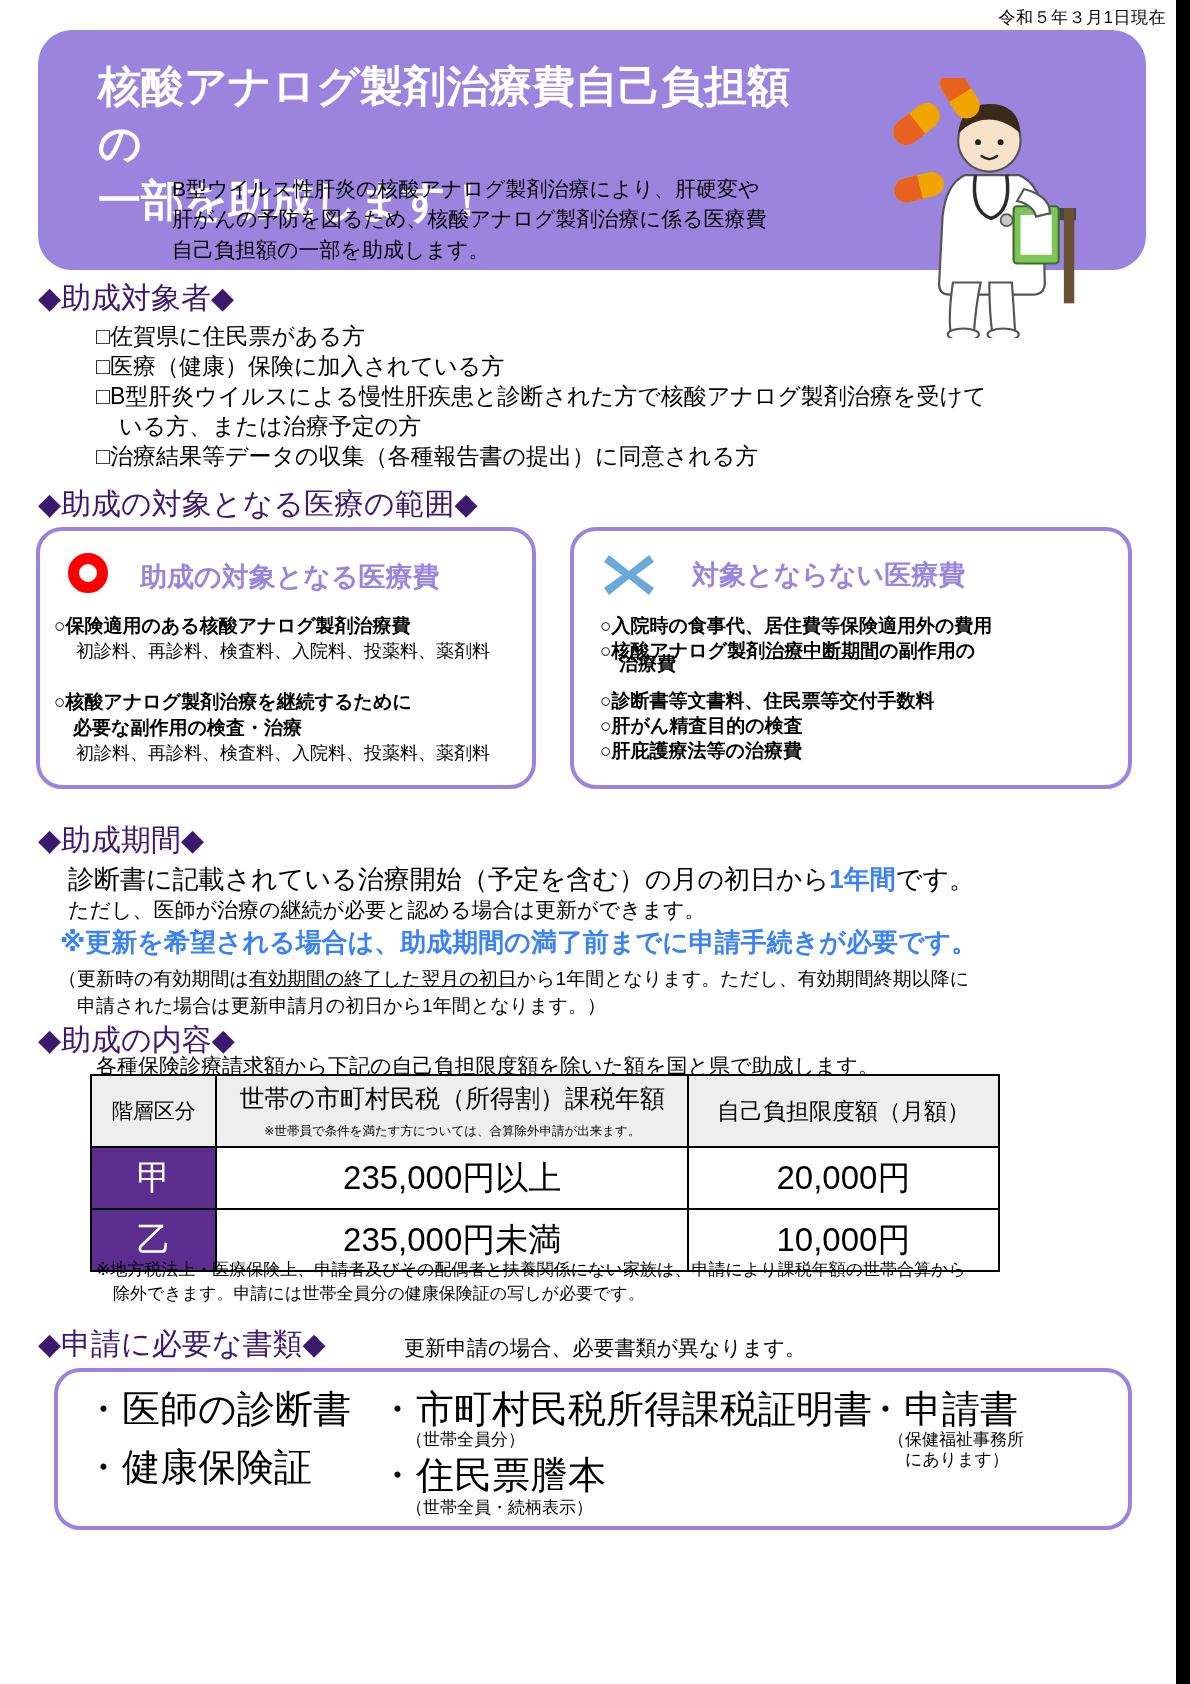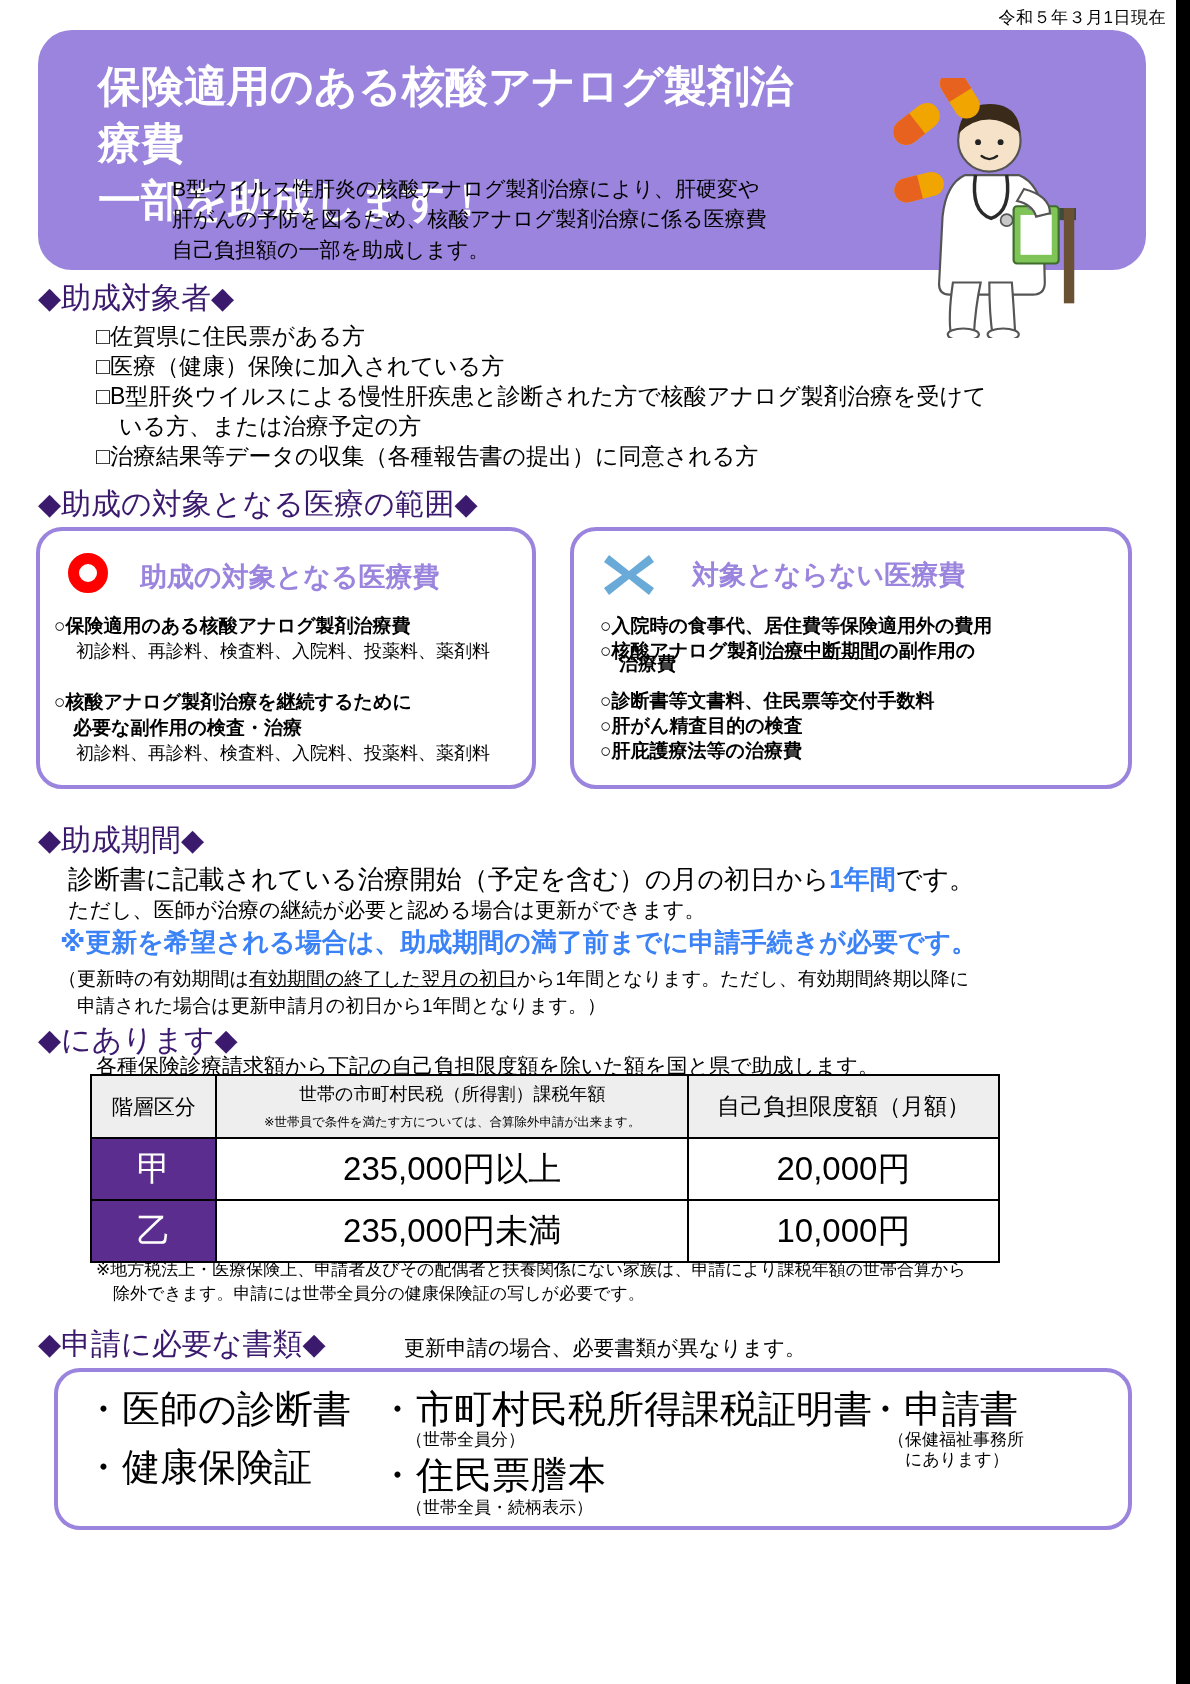--- a/index.html
+++ b/index.html
@@ -104,21 +104,21 @@
     background: #fff;
   }
   table.fee td, table.fee th {
     border: 2px solid #000;
     text-align: center;
     vertical-align: middle;
   }
   .th-cell { background: #eeeeee; font-weight: normal; padding: 6px 4px; }
   .th-rank { width: 125px; font-size: 21px; }
   .th-tax  { width: 470px; }
-  .th-tax .main { font-size: 18px; }
+  .th-tax .main { font-size: 25px; }
   .th-tax .note { font-size: 12.5px; margin-top: 8px; }
   .th-limit { width: 310px; font-size: 23px; }
   .rank-cell {
     background: #5b2d8e; color: #ffffff;
     font-size: 34px; height: 62px;
   }
   .val-cell { font-size: 33px; height: 62px; }
 
   .table-note {
     position: absolute; left: 96px; top: 1258px;
@@ -144,21 +144,21 @@
 <body>
 
 <div class="page">
 
   <div class="spine"></div>
 
   <div class="datestamp">令和５年３月1日現在</div>
 
   <div class="banner">
     <div class="banner-title">
-      <div>保険適用のある核酸アナログ製剤治療費</div>
+      <div>核酸アナログ製剤治療費自己負担額の</div>
       <div>一部を助成します！</div>
     </div>
     <div class="banner-body">
       <div>B型ウイルス性肝炎の核酸アナログ製剤治療により、肝硬変や</div>
       <div>肝がんの予防を図るため、核酸アナログ製剤治療に係る医療費</div>
       <div>自己負担額の一部を助成します。</div>
     </div>
   </div>
 
   <svg class="doctor" viewBox="0 0 260 300">
@@ -244,21 +244,21 @@
 
   <div class="body-line" style="left:68px; top:896px; font-size:21px;">ただし、医師が治療の継続が必要と認める場合は更新ができます。</div>
 
   <div class="body-line red bold" style="left:60px; top:925px; font-size:26px;">※更新を希望される場合は、助成期間の満了前までに申請手続きが必要です。</div>
 
   <div class="body-line" style="left:58px; top:966px; font-size:19px;">
     <span>（更新時の有効期間は</span><span class="uline">有効期間の終了した翌月の初日</span><span>から1年間となります。ただし、有効期間終期以降に</span>
   </div>
   <div class="body-line" style="left:58px; top:993px; font-size:19px;">　申請された場合は更新申請月の初日から1年間となります。）</div>
 
-  <div class="sec-head" style="left:38px; top:1020px;">◆にあります◆</div>
+  <div class="sec-head" style="left:38px; top:1020px;">◆助成の内容◆</div>
   <div class="body-line" style="left:96px; top:1052px; font-size:21px;">各種保険診療請求額から下記の自己負担限度額を除いた額を国と県で助成します。</div>
 
   <table class="fee">
     <thead>
       <tr>
         <th class="th-cell th-rank">階層区分</th>
         <th class="th-cell th-tax">
           <div class="main">世帯の市町村民税（所得割）課税年額</div>
           <div class="note">※世帯員で条件を満たす方については、合算除外申請が出来ます。</div>
         </th>

